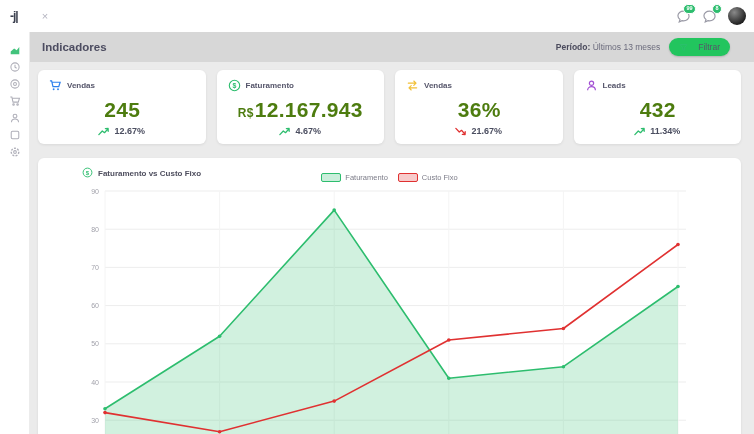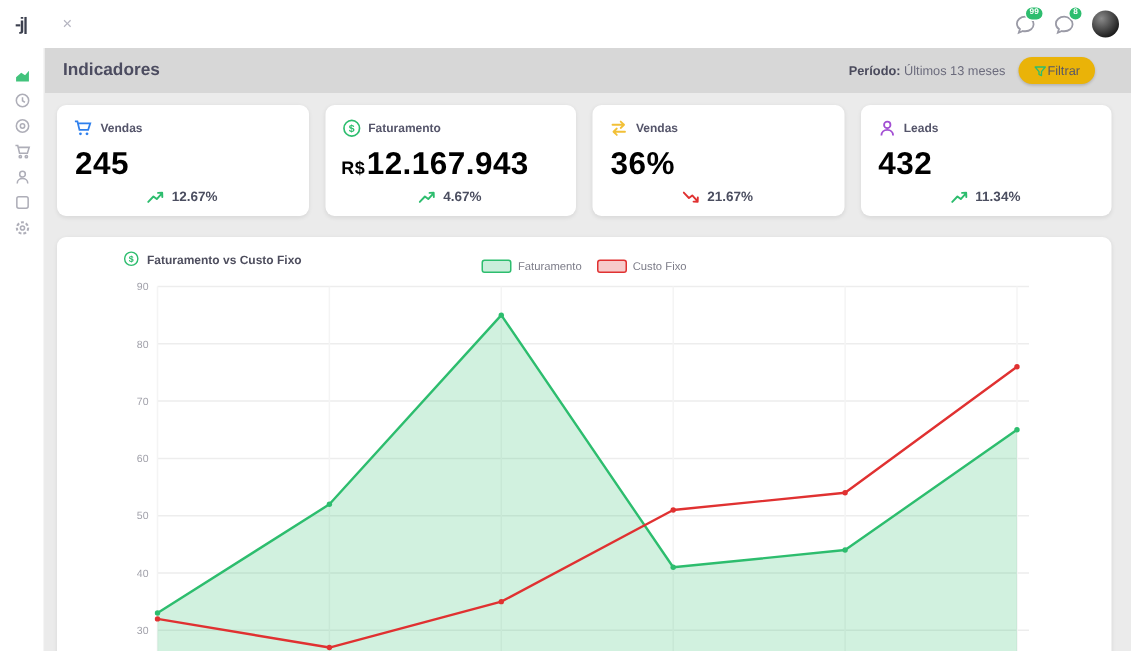--- a/index.html
+++ b/index.html
@@ -23,30 +23,30 @@
   .accent-fill{fill:var(--accent,#2dbd6e)}
   .accent-stroke{stroke:var(--accent,#2dbd6e)}
 
   
   .main{position:absolute;left:30px;top:32px;width:724px;height:402px}
   .page-header{height:30px;background:#d7d7d7;display:flex;align-items:center;padding:0 24px 0 12px}
   .page-title{font-size:11.5px;font-weight:600;color:#4c4c60}
   .ph-right{margin-left:auto;display:flex;align-items:center;gap:9px}
   .period{font-size:8.5px;color:#6b6b7c}
   .period b{color:#4a4a5c;font-weight:700}
-  .filter-btn{display:flex;align-items:center;gap:0;background:#eab308;border:none;border-radius:10px;padding:4px 10px;font-size:8.5px;color:#565668;box-shadow:0 1px 2px rgba(0,0,0,.18);font-family:inherit;cursor:pointer}
+  .filter-btn{display:flex;align-items:center;gap:10px;background:#22c55e;border:none;border-radius:10px;padding:4px 10px;font-size:8.5px;color:#565668;box-shadow:0 1px 2px rgba(0,0,0,.18);font-family:inherit;cursor:pointer}
 
   
   .cards{display:flex;gap:11px;margin:8px 13px 0 8px}
   .card{flex:1;background:#fff;border-radius:6px;box-shadow:0 1px 3px rgba(0,0,0,.08);padding:9px 11px;height:74px}
   .card-head{display:flex;align-items:center;gap:5px}
   .cicon{width:13px;height:13px;display:flex;flex:none}
   .cicon svg{width:13px;height:13px}
   .clabel{font-size:8px;color:#55556a;font-weight:600}
-  .value{margin-top:6px;font-size:21px;font-weight:700;color:#000000;letter-spacing:.3px;line-height:1.1}
+  .value{text-align:center;margin-top:6px;font-size:21px;font-weight:700;color:#4d7c0f;letter-spacing:.3px;line-height:1.1}
   .prefix{font-size:12px;font-weight:700;margin-right:1px}
   .trend{display:flex;justify-content:center;align-items:center;gap:4px;margin-top:5px;font-size:9px;font-weight:700;color:#4b4e60}
   .trend-ic.up path{stroke:var(--accent,#2dbd6e)}
   .trend-ic.down{transform:scaleY(-1)}
   .trend-ic.down path{stroke:var(--negative,#e03131)}
 
   
   .chart-card{margin:14px 13px 0 8px;background:#fff;border-radius:6px 6px 0 0;box-shadow:0 1px 3px rgba(0,0,0,.08);position:relative;height:292px}
   .chart-title{position:absolute;left:44px;top:9px;display:flex;align-items:flex-end;gap:5px;font-size:8px;font-weight:600;color:#4e4e5e;z-index:2}
   .chart-title .cticon{width:11px;height:11px;color:var(--accent,#2dbd6e)}

